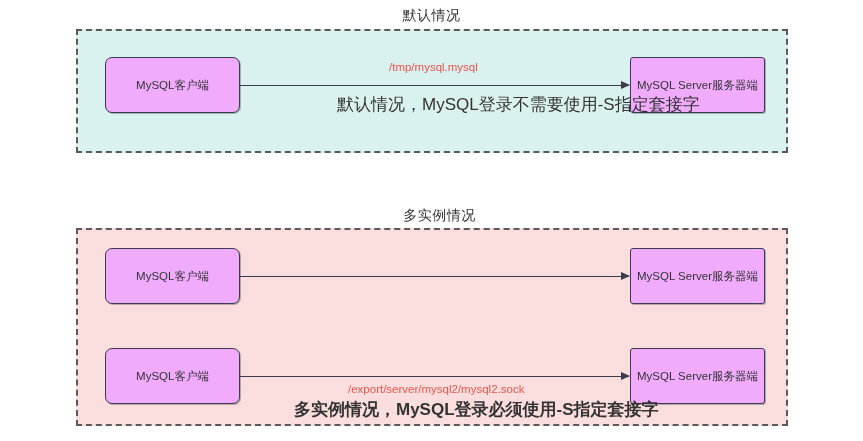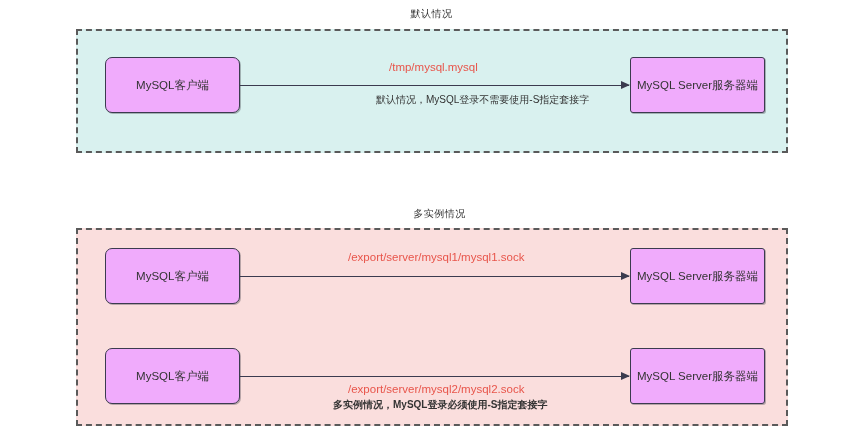--- a/index.html
+++ b/index.html
@@ -19,21 +19,21 @@
     position: absolute;
     inset: 0;
   }
 
   
   .section-title {
     position: absolute;
     width: 100%;
     left: 0;
     text-align: center;
-    font-size: 10px;
+    font-size: 14px;
     color: #333333;
     letter-spacing: .5px;
   }
   #title-default { top: 7px; }
   #title-multi   { top: 207px; margin-left: 8px; }
 
   
   .group-box {
     position: absolute;
     border: 2px dashed #5a5a5a;
@@ -101,24 +101,23 @@
 
   
   .edge-label {
     position: absolute;
     font-size: 11.5px;
     white-space: nowrap;
     color: #e8554b;
   }
   .edge-note {
     position: absolute;
-    font-size: 10px;
+    font-size: 17px;
     white-space: nowrap;
     color: #333333;
-    margin-left: 39px;
   }
   #label-sock-1 { left: 389px; top: 61px; }
   #note-1       { left: 337px; top: 93px; }
   #label-sock-2 { left: 348px; top: 251px; }
   #label-sock-3 { left: 348px; top: 351px; margin-top: 32px; }
   #note-2       { left: 294px; top: 398px; font-weight: bold; }
 </style>
 </head>
 <body>
 
@@ -141,21 +140,20 @@
   <div class="section-title" id="title-multi">多实例情况</div>
 
   <div class="group-box" id="group-multi"></div>
 
   <div class="node client" id="client-2">MySQL客户端</div>
 
   <div class="node server" id="server-2">MySQL Server服务器端</div>
 
   <div class="connector" id="arrow-2"></div>
 
-  <div class="edge-label" id="label-sock-2">/export/server/mysql1/mysql1.sock</div>
 
   <div class="node client" id="client-3">MySQL客户端</div>
 
   <div class="node server" id="server-3">MySQL Server服务器端</div>
 
   <div class="connector" id="arrow-3"></div>
 
   <div class="edge-label" id="label-sock-3">/export/server/mysql2/mysql2.sock</div>
 
   <div class="edge-note" id="note-2">多实例情况，MySQL登录必须使用-S指定套接字</div>

